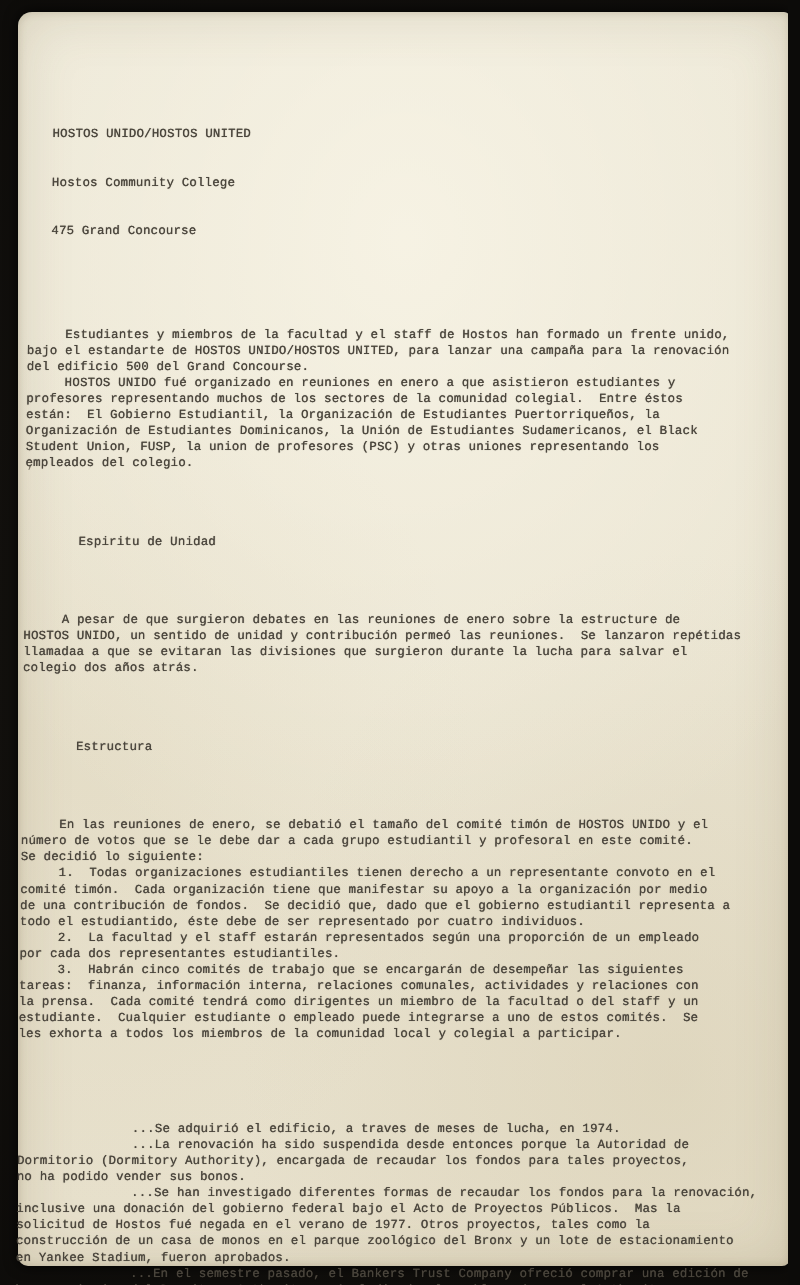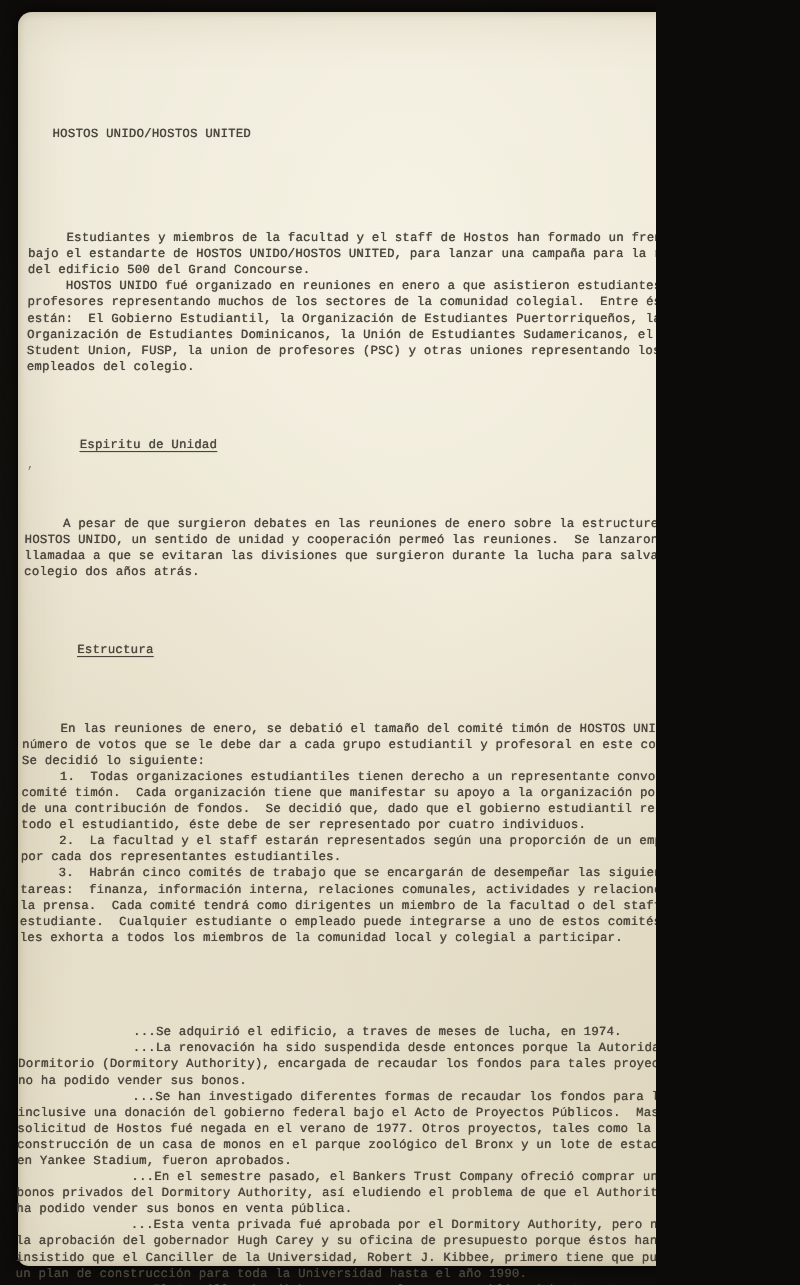--- a/index.html
+++ b/index.html
@@ -3,21 +3,21 @@
 <meta charset="utf-8">
 <title>HOSTOS UNIDO/HOSTOS UNITED</title>
 <style>
   html, body {
     margin: 0;
     padding: 0;
     background: #0c0b09;
   }
   .scan-frame {
     position: relative;
-    width: 656px;
+    width: 788px;
     height: 1285px;
     background:
       radial-gradient(140% 100% at 50% 50%, rgba(40,36,30,0.25), rgba(0,0,0,0.6)),
       #12100d;
     overflow: hidden;
     font-family: "Liberation Mono", "DejaVu Sans Mono", monospace;
   }
   .paper {
     position: absolute;
     left: 18px;
@@ -59,50 +59,51 @@
   .letterhead {
     margin: 0 0 7px 23px;
   }
   .para {
     margin: 0 0 14px 0;
   }
   .heading {
     margin: 0 0 14px 54px;
   }
   .heading .hu {
-    text-decoration: underline;
     text-decoration-thickness: 1.2px;
     text-underline-offset: 3px;
   }
 </style>
 </head>
 <body>
 
 <div class="scan-frame">
   <div class="paper">
     <div class="sheet">
 
       <div class="letterhead">
         <div>HOSTOS UNIDO/HOSTOS UNITED</div>
+        <div>Hostos Community College</div>
+        <div>475 Grand Concourse</div>
       </div>
 
       <div class="para">     Estudiantes y miembros de la facultad y el staff de Hostos han formado un frente unido,
 bajo el estandarte de HOSTOS UNIDO/HOSTOS UNITED, para lanzar una campaña para la renovación
 del edificio 500 del Grand Concourse.
      HOSTOS UNIDO fué organizado en reuniones en enero a que asistieron estudiantes y
 profesores representando muchos de los sectores de la comunidad colegial.  Entre éstos
 están:  El Gobierno Estudiantil, la Organización de Estudiantes Puertorriqueños, la
 Organización de Estudiantes Dominicanos, la Unión de Estudiantes Sudamericanos, el Black
 Student Union, FUSP, la union de profesores (PSC) y otras uniones representando los
 empleados del colegio.</div>
 
       <div class="heading"><span class="hu">Espiritu de Unidad</span></div>
 
       <div class="para">     A pesar de que surgieron debates en las reuniones de enero sobre la estructure de
-HOSTOS UNIDO, un sentido de unidad y cooperación permeó las reuniones.  Se lanzaron repétidas
+HOSTOS UNIDO, un sentido de unidad y contribución permeó las reuniones.  Se lanzaron repétidas
 llamadaa a que se evitaran las divisiones que surgieron durante la lucha para salvar el
 colegio dos años atrás.</div>
 
       <div class="heading"><span class="hu">Estructura</span></div>
 
       <div class="para">     En las reuniones de enero, se debatió el tamaño del comité timón de HOSTOS UNIDO y el
 número de votos que se le debe dar a cada grupo estudiantil y profesoral en este comité.
 Se decidió lo siguiente:
      1.  Todas organizaciones estudiantiles tienen derecho a un representante convoto en el
 comité timón.  Cada organización tiene que manifestar su apoyo a la organización por medio

